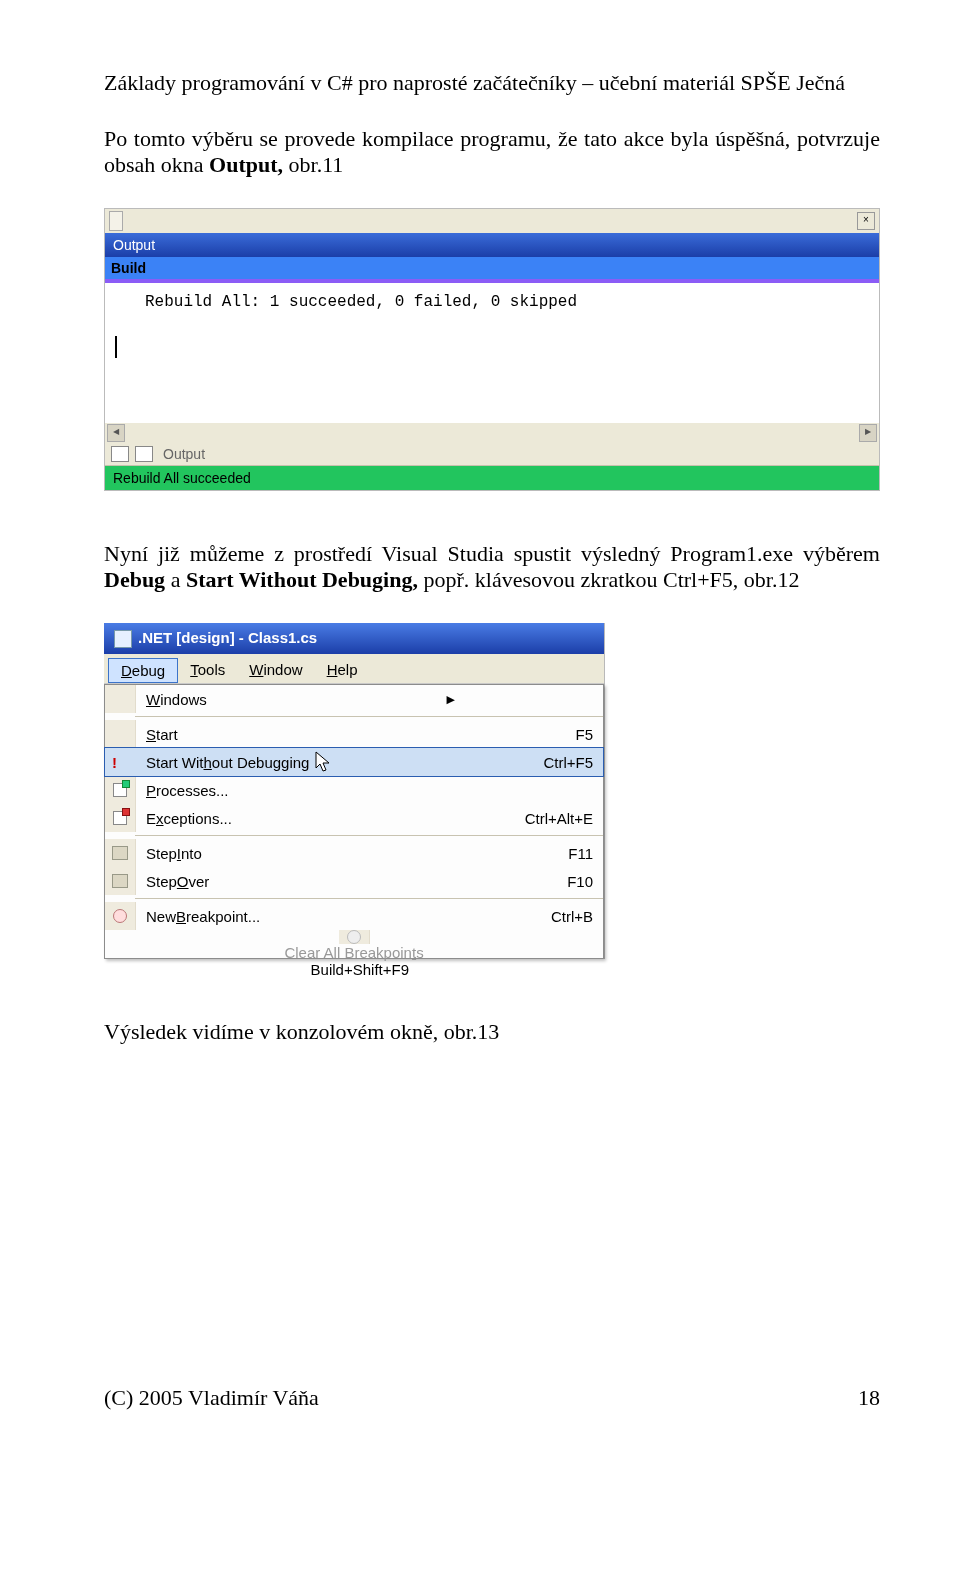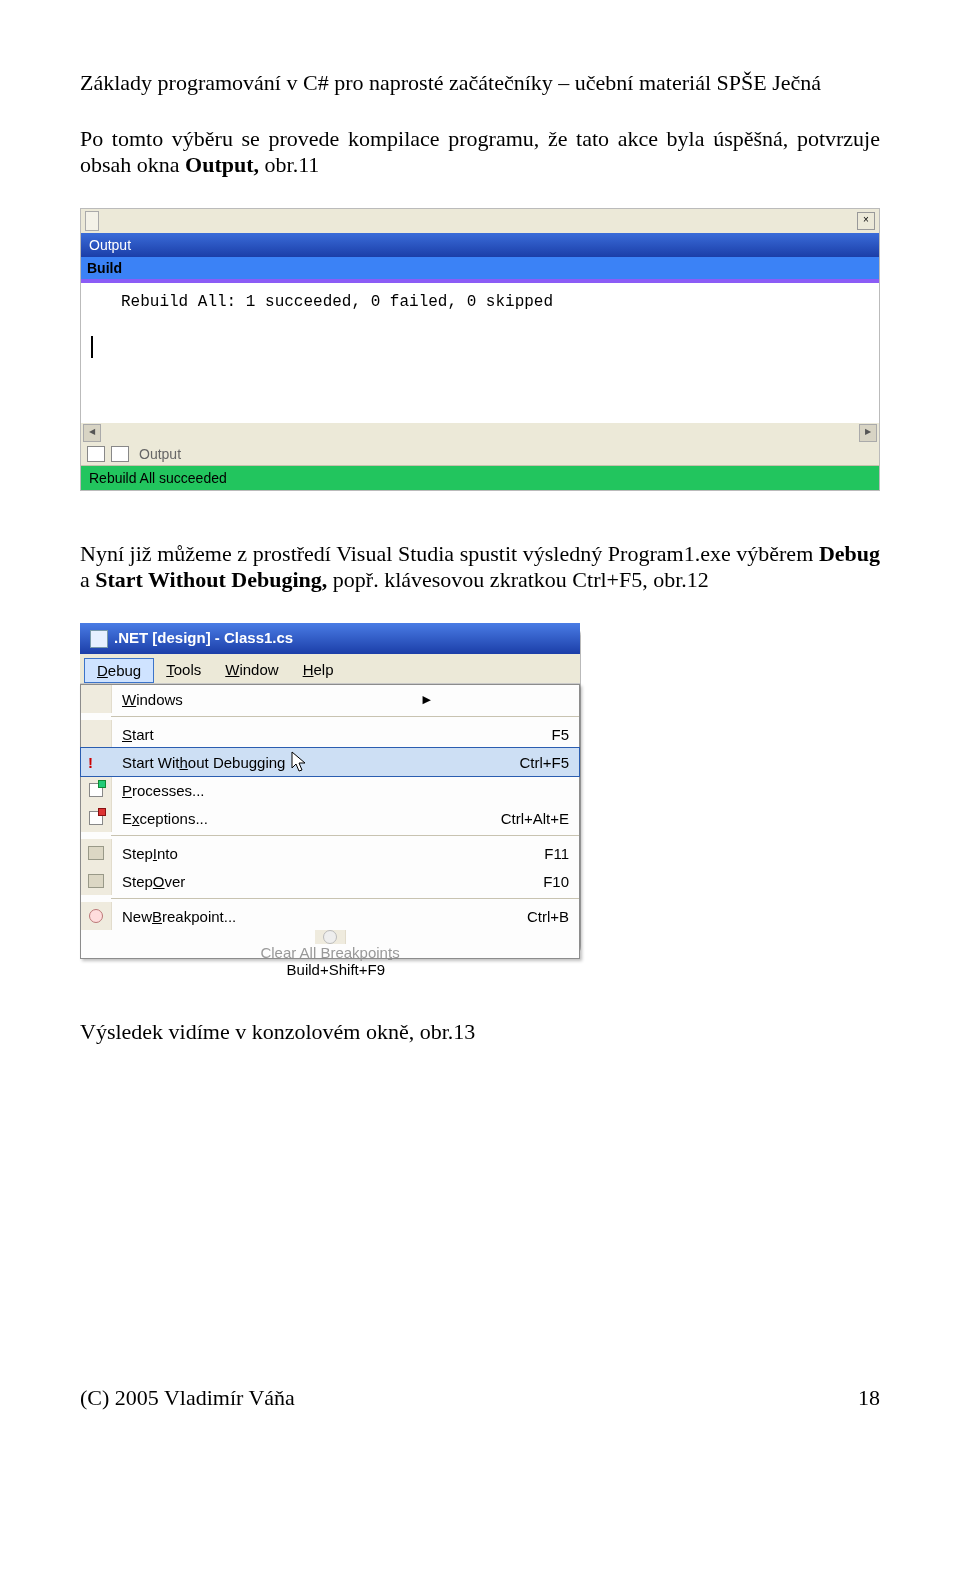--- a/index.html
+++ b/index.html
@@ -5,20 +5,21 @@
   body {
     margin: 0;
     padding: 0;
     background: #fff;
     font-family: "Times New Roman", Times, serif;
     color: #000;
     width: 960px;
   }
   .page {
     padding: 70px 80px 40px 80px;
+    margin-left: 24px;
   }
   .doc-header {
     font-size: 22px;
     margin-bottom: 30px;
   }
   .para {
     font-size: 22px;
     text-align: justify;
     margin-bottom: 30px;
   }
@@ -85,21 +86,20 @@
     border-top:1px solid #c7c2ad;
   }
 
   
   .screenshot2 {
     width: 500px;
     font-family: Tahoma, sans-serif;
     font-size: 15px;
     border-right: 1px solid #b9b9b9;
     margin-bottom: 60px;
-    border-radius: 13px;
   }
   .vs-title {
     background: linear-gradient(#4a7ce5,#1b3ea8);
     color:#fff;
     padding: 6px 10px;
     font-weight: bold;
     font-size: 15px;
   }
   .vs-title .vs-icon {
     display:inline-block; width:16px; height:16px; background:#e6f0ff; border:1px solid #79a; margin-right:6px; vertical-align:middle;

